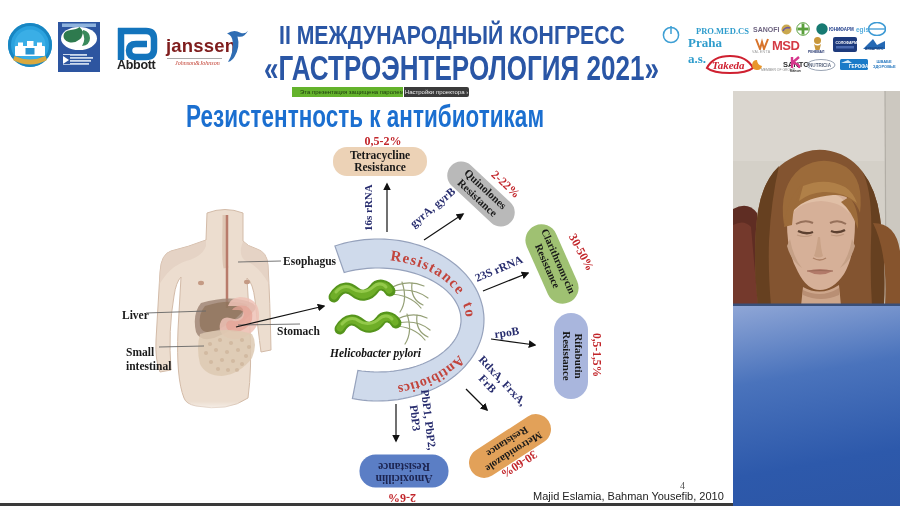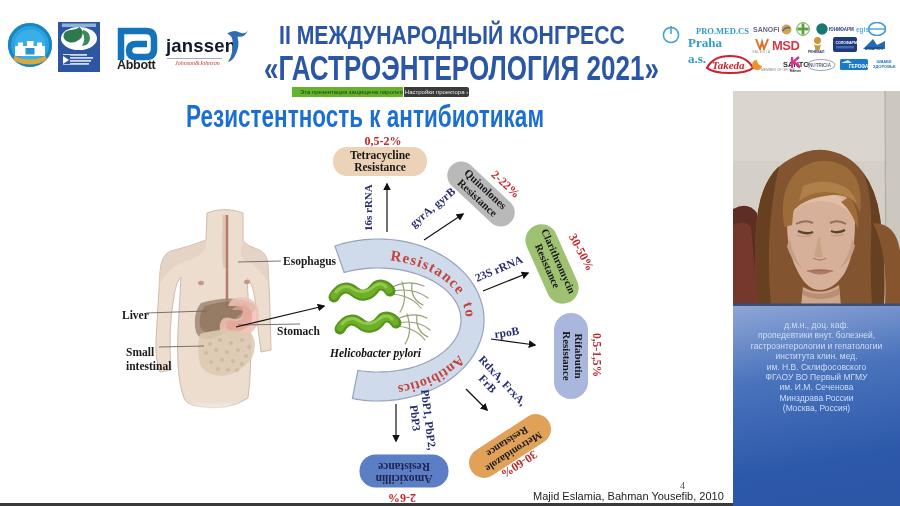--- a/index.html
+++ b/index.html
@@ -40,21 +40,21 @@
 
 <svg class="abs" style="left:116px;top:24px" width="44" height="46" viewBox="0 0 44 46">
   <g fill="none" stroke="#1374bc" stroke-linecap="butt">
     <path d="M2 7 L30 7 Q38 7 38 15 L38 25 Q38 33 30 33 L20 33 Q13 33 13 26.5 Q13 20 20 20 L31 20" stroke-width="6.5"></path>
     <path d="M5 4 L5 36" stroke-width="6.5"></path>
   </g>
   <text x="1" y="45" font-family="Liberation Sans" font-size="12.5" font-weight="bold" fill="#222" letter-spacing="-0.3">Abbott</text>
 </svg>
 
 <div class="abs" style="left:166px;top:30px;width:80px;height:40px;">
-  <span style="position:absolute;left:0;top:5px;font-size:18.5px;font-weight:bold;color:#0f172a;letter-spacing:0.2px;">janssen</span>
+  <span style="position:absolute;left:0;top:5px;font-size:18.5px;font-weight:bold;color:#7f1d1d;letter-spacing:0.2px;">janssen</span>
   <svg style="position:absolute;left:60px;top:-4px" width="23" height="38" viewBox="0 0 24 40">
     <path d="M1 8 Q8 3 15 7 Q20 9 23 5 Q19 13 12 11 Q15 22 9 32 Q7 36 2 38 Q8 28 7 17 Q6.5 10 1 8 Z" fill="#2f6db3"></path>
   </svg>
   <div style="position:absolute;left:1px;top:28px;width:55px;border-top:1px solid #aaa;"></div>
   <div style="position:absolute;left:9px;top:30px;font-family:'Liberation Serif';font-style:italic;font-size:6px;color:#c0392b;white-space:nowrap;">Johnson&amp;Johnson</div>
 </div>
 
 <div class="abs" style="left:279px;top:21px;font-size:25px;font-weight:bold;color:#2a56a5;white-space:nowrap;transform:scaleX(0.848);transform-origin:left top;">II МЕЖДУНАРОДНЫЙ КОНГРЕСС</div>
 <div class="abs" style="left:264px;top:48px;font-size:35px;font-weight:bold;color:#2a56a5;white-space:nowrap;transform:scaleX(0.7446);transform-origin:left top;">«ГАСТРОЭНТЕРОЛОГИЯ 2021»</div>
 
@@ -378,24 +378,13 @@
     <path d="M119 148 q-3 18 -12 29 q11 -7 15 -22 Z" fill="#c5a086"></path>
 
     <path d="M70 196 Q88 206 106 194 L108 215 L68 215 Z" fill="#cda68b"></path>
     <path d="M70 199 Q88 208 106 197 L106 204 Q88 212 70 204 Z" fill="#b98f74"></path>
 
     <rect x="0" y="212.5" width="167" height="2.5" fill="#3a4f78"></rect>
   </svg>
 </div>
 
 <div class="abs" style="left:733px;top:306px;width:167px;height:200px;background:linear-gradient(170deg,#8fa6d6 0%,#4a73bc 35%,#2d59ab 75%,#2c56a6 100%);">
-  <div style="margin-top:14px;text-align:center;font-size:8.5px;line-height:10.4px;color:#cfdef5;">
-    д.м.н., доц. каф.<br>
-    пропедевтики внут. болезней,<br>
-    гастроэнтерологии и гепатологии<br>
-    института клин. мед.<br>
-    им. Н.В. Склифосовского<br>
-    ФГАОУ ВО Первый МГМУ<br>
-    им. И.М. Сеченова<br>
-    Минздрава России<br>
-    (Москва, Россия)
-  </div>
 </div>
 
 </body></html>

